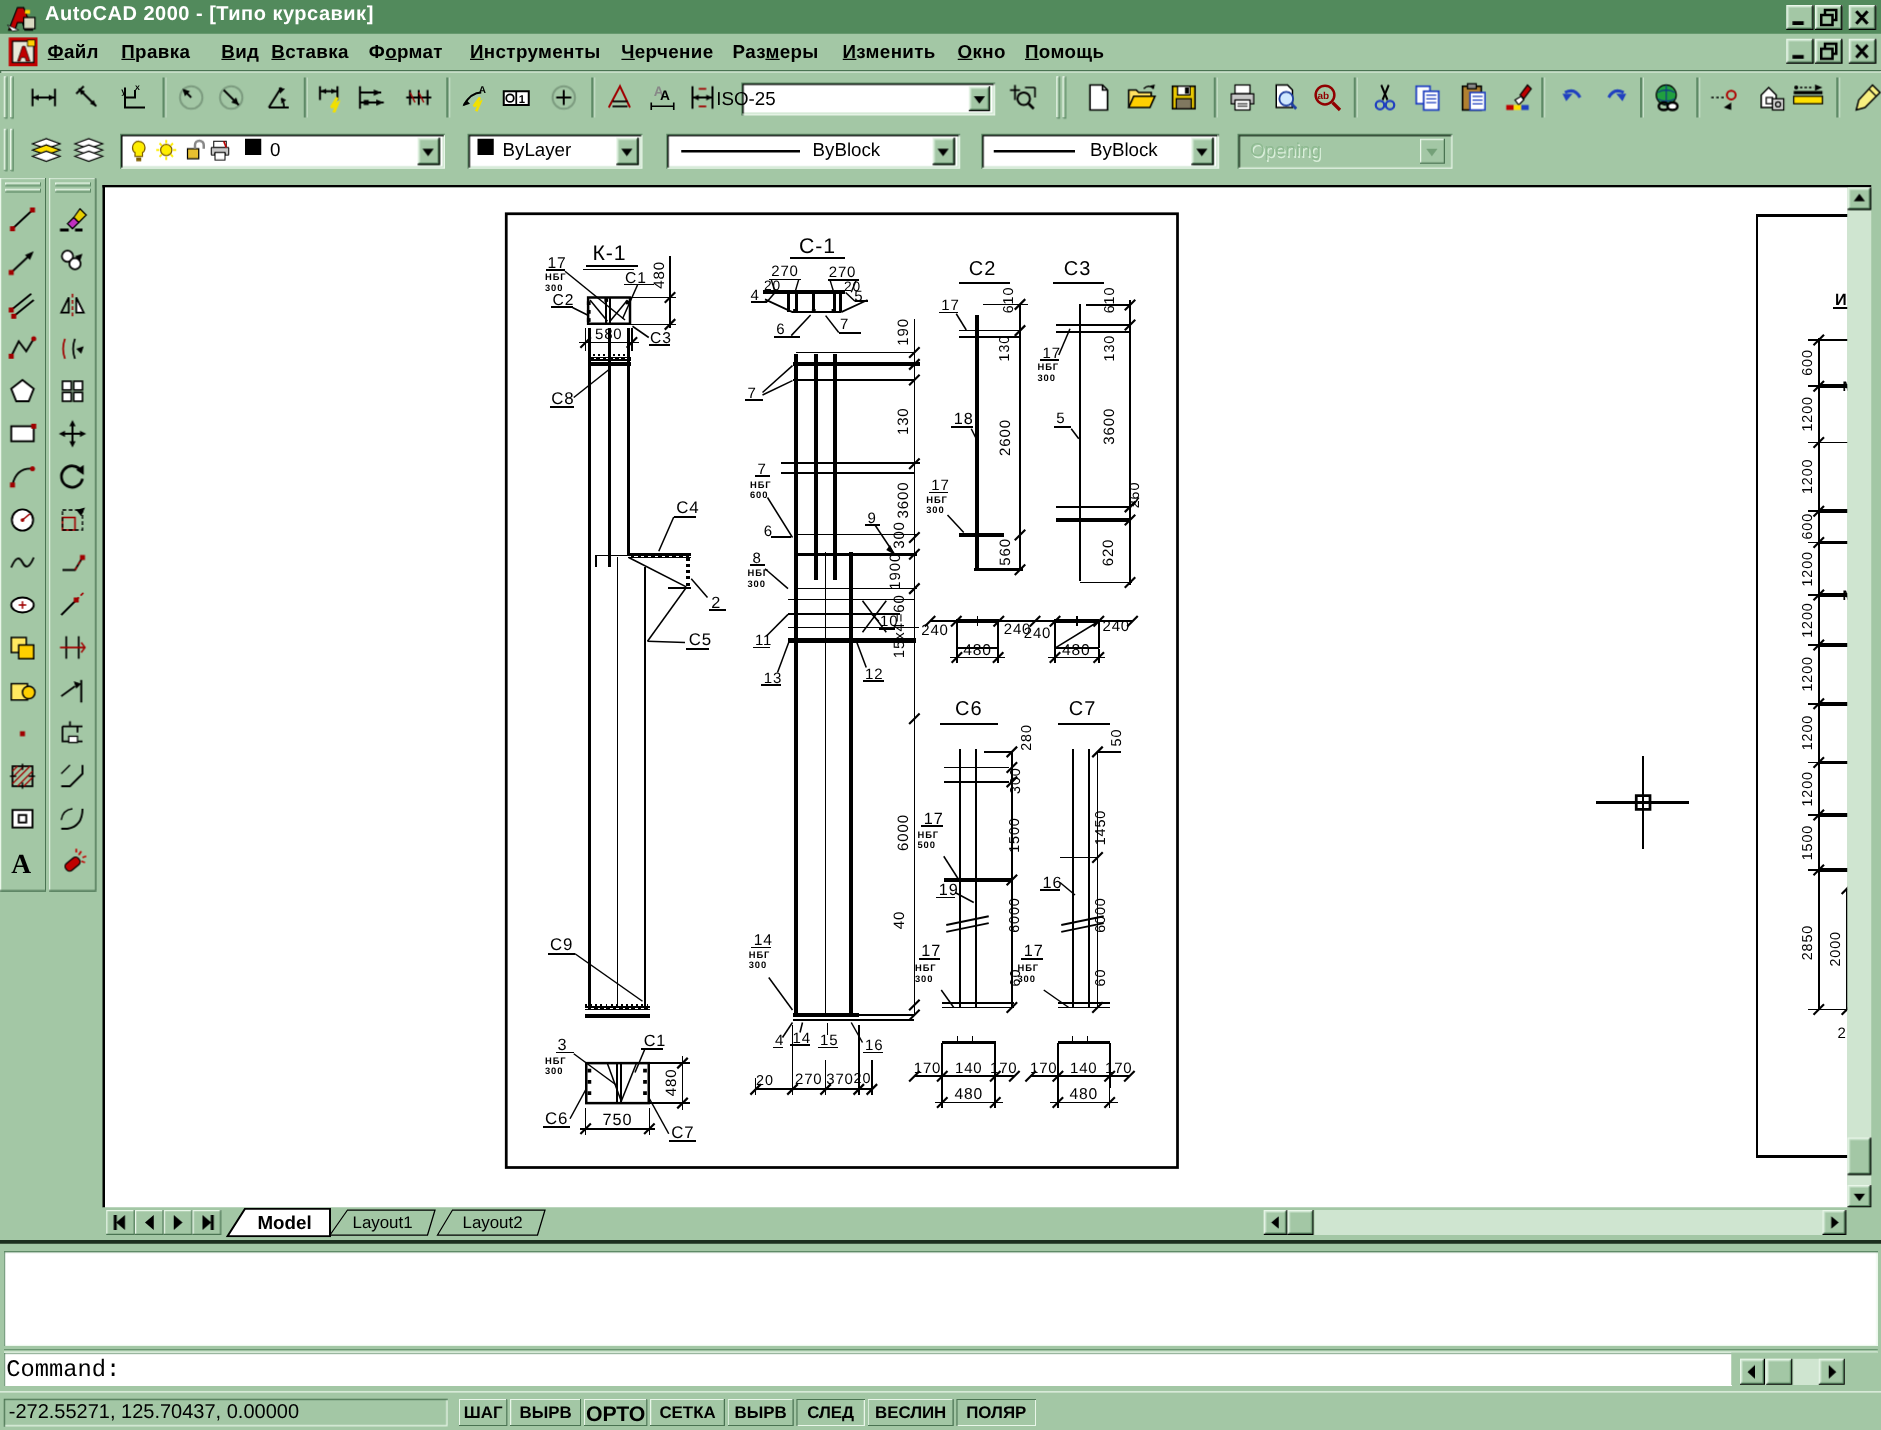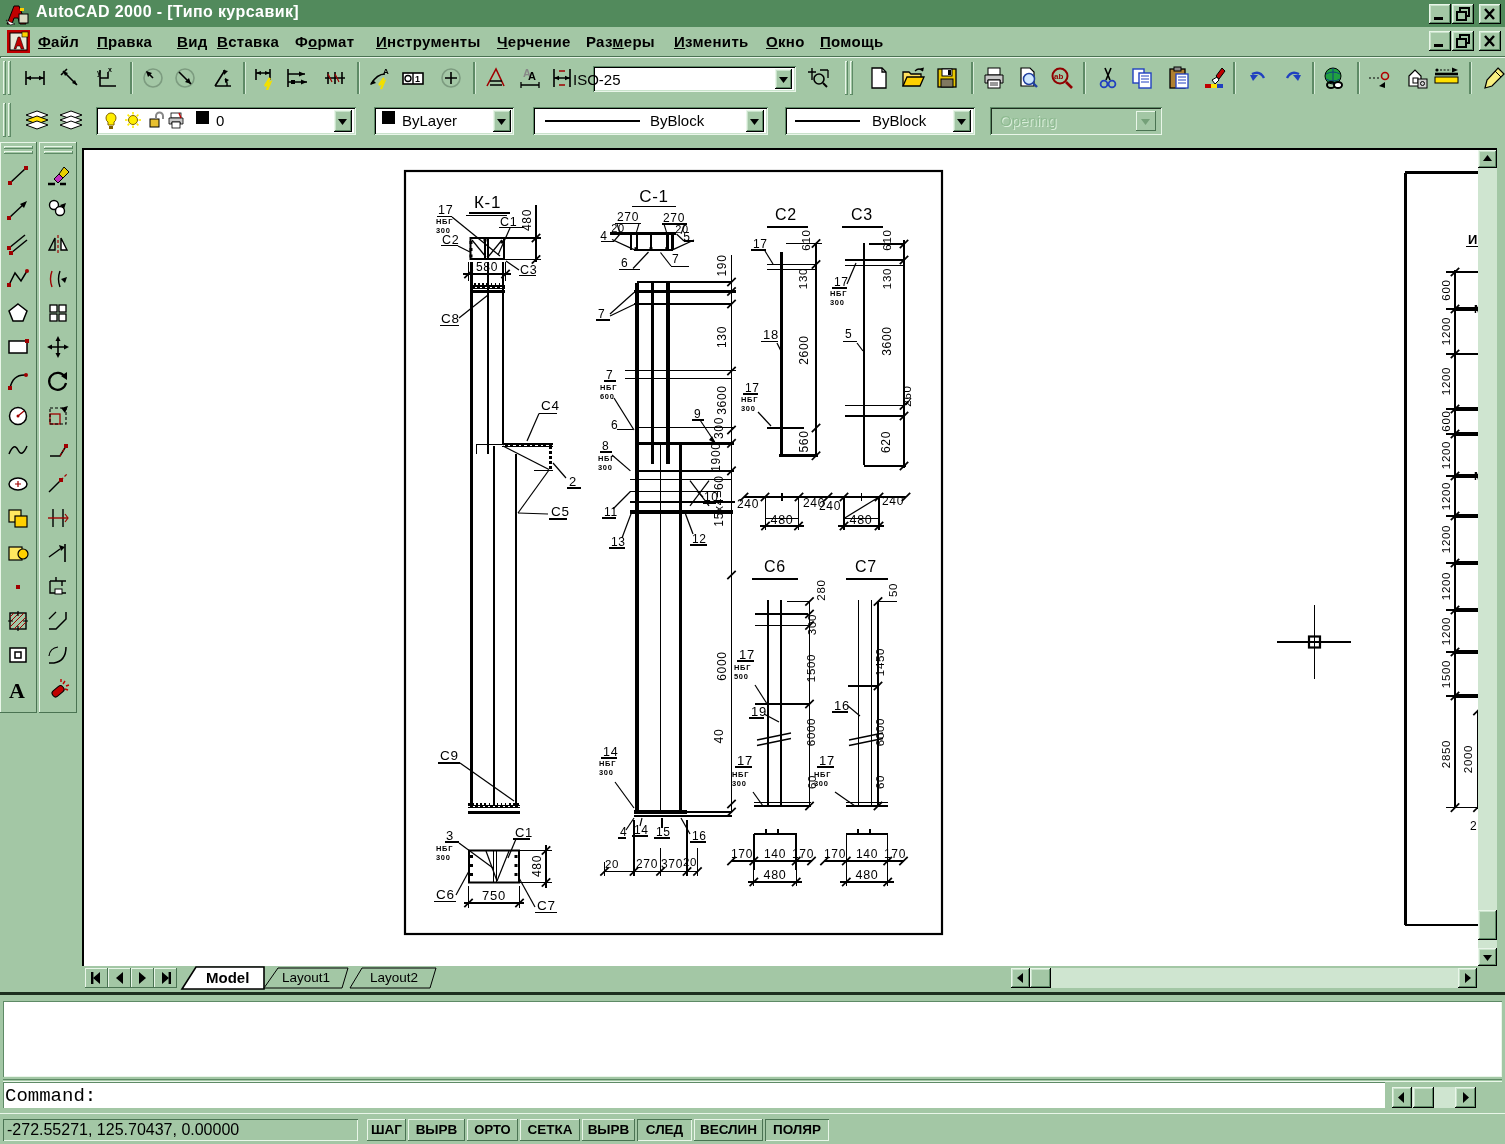--- a/index.html
+++ b/index.html
@@ -1272,19 +1272,19 @@
       </svg>
     </div>
 </div>
 
 <div class="abs" style="left:0;top:1113px;width:1505px;height:31px;background:#a3c7a5" id="status">
 <div class="abs" style="left:0;top:0;width:1505px;height:1px;background:#e9f6e9"></div>
 <div class="abs sunk1" style="left:3px;top:6px;width:355px;height:22px"></div>
 <div class="abs" style="left:7px;top:8px;font-size:16px">-272.55271, 125.70437, 0.00000</div>
 <div class="abs raised1" style="left:367px;top:6px;width:39px;height:22px;text-align:center;font-size:13.5px;font-weight:bold;padding-top:3px;box-sizing:border-box">ШАГ</div>
 <div class="abs raised1" style="left:408px;top:6px;width:57px;height:22px;text-align:center;font-size:13.5px;font-weight:bold;padding-top:3px;box-sizing:border-box">ВЫРВ</div>
-<div class="abs raised1" style="left:467px;top:6px;width:51px;height:22px;text-align:center;font-size:13px;font-weight:bold;padding-top:3px;box-sizing:border-box">ОРТО</div>
+<div class="abs raised1" style="left:467px;top:6px;width:51px;height:22px;text-align:center;font-size:17px;font-weight:bold;padding-top:3px;box-sizing:border-box">ОРТО</div>
 <div class="abs raised1" style="left:520px;top:6px;width:60px;height:22px;text-align:center;font-size:13.5px;font-weight:bold;padding-top:3px;box-sizing:border-box">СЕТКА</div>
 <div class="abs raised1" style="left:582px;top:6px;width:53px;height:22px;text-align:center;font-size:13.5px;font-weight:bold;padding-top:3px;box-sizing:border-box">ВЫРВ</div>
 <div class="abs sunk1" style="left:637px;top:6px;width:55px;height:22px;text-align:center;font-size:13.5px;font-weight:bold;padding-top:3px;box-sizing:border-box">СЛЕД</div>
 <div class="abs raised1" style="left:694px;top:6px;width:69px;height:22px;text-align:center;font-size:13.5px;font-weight:bold;padding-top:3px;box-sizing:border-box">ВЕСЛИН</div>
 <div class="abs sunk1" style="left:765px;top:6px;width:64px;height:22px;text-align:center;font-size:13.5px;font-weight:bold;padding-top:3px;box-sizing:border-box">ПОЛЯР</div>
 </div>
 
 </body></html>

